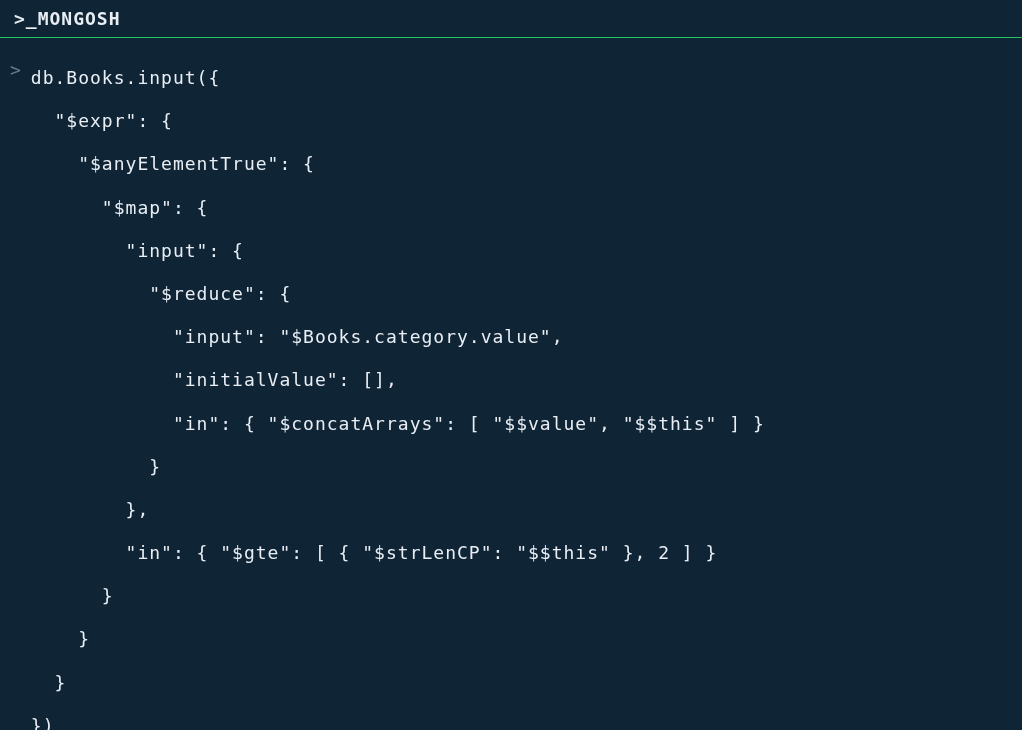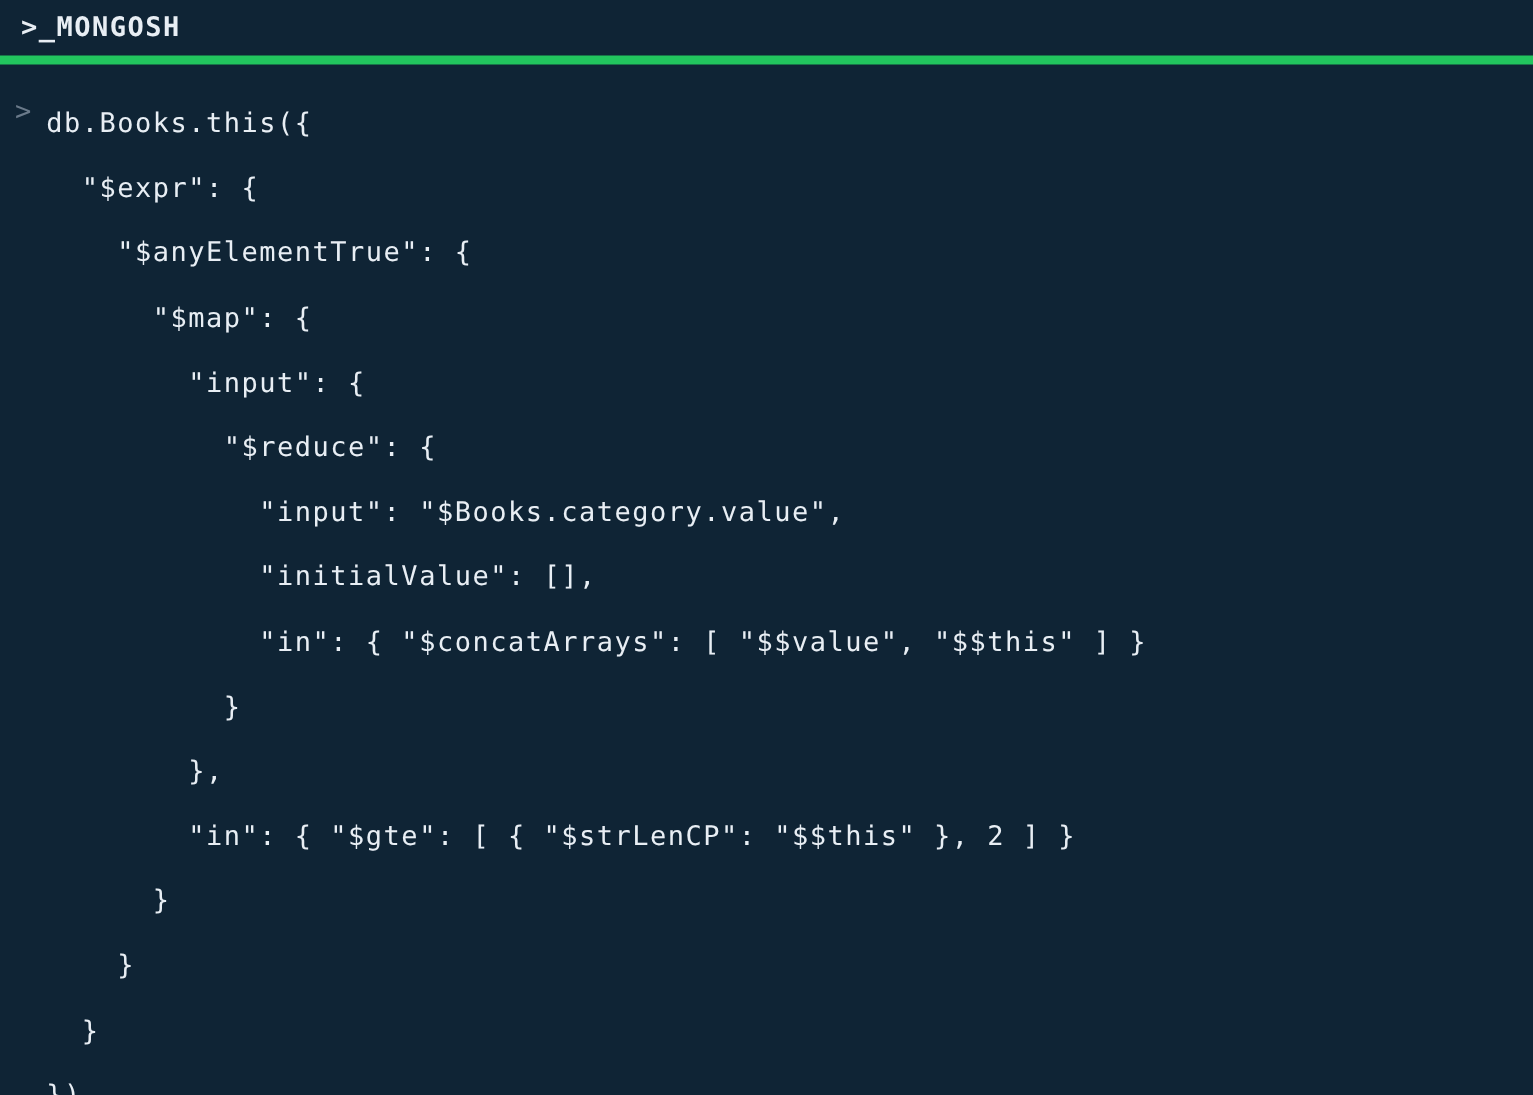--- a/index.html
+++ b/index.html
@@ -11,21 +11,21 @@
       background: #0f2435;
       color: #d4dde5;
       font-family: 'Menlo', 'Monaco', 'Consolas', monospace;
       font-size: 18px;
       width: 1022px;
       height: 730px;
       overflow: hidden;
     }
     .header {
       padding: 8px 14px;
-      border-bottom: 6px solid #22c55e;
+      border-bottom: 1px solid #22c55e;
       display: flex;
       align-items: center;
     }
     .header-title {
       color: #e8eef4;
       font-weight: bold;
       font-size: 18px;
       letter-spacing: 1px;
     }
     .shell-body {
@@ -54,21 +54,21 @@
 </head>
 <body>
 
 <div class="header">
   <span class="header-title">&gt;_MONGOSH</span>
 </div>
 
 <div class="shell-body">
   <div class="prompt-line">
     <span class="prompt-chevron">&gt;</span>
-    <div class="code-block"><span>db.Books.this({</span>
+    <div class="code-block"><span>db.Books.input({</span>
 <span>  "$expr": {</span>
 <span>    "$anyElementTrue": {</span>
 <span>      "$map": {</span>
 <span>        "input": {</span>
 <span>          "$reduce": {</span>
 <span>            "input": "$Books.category.value",</span>
 <span>            "initialValue": [],</span>
 <span>            "in": { "$concatArrays": [ "$$value", "$$this" ] }</span>
 <span>          }</span>
 <span>        },</span>

